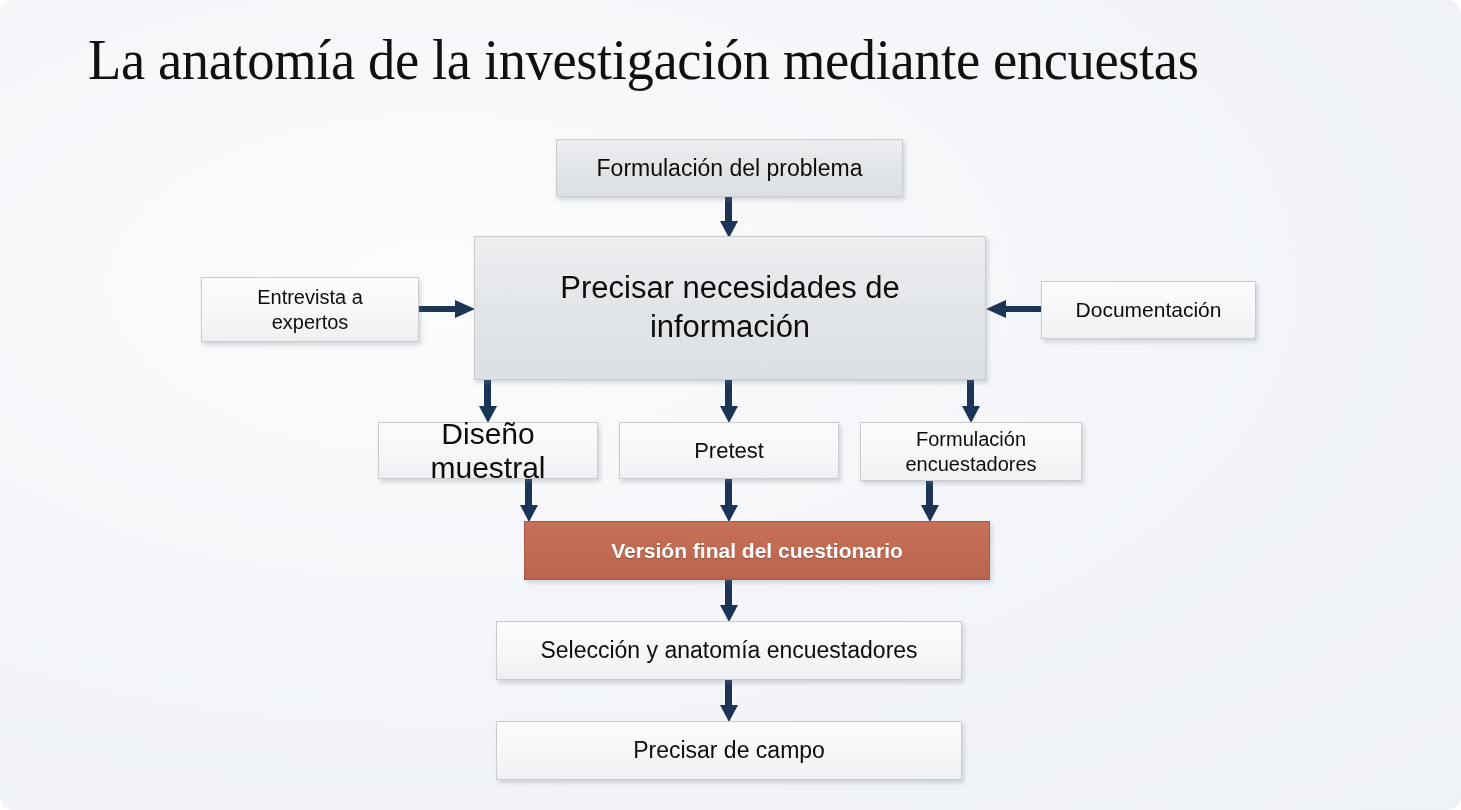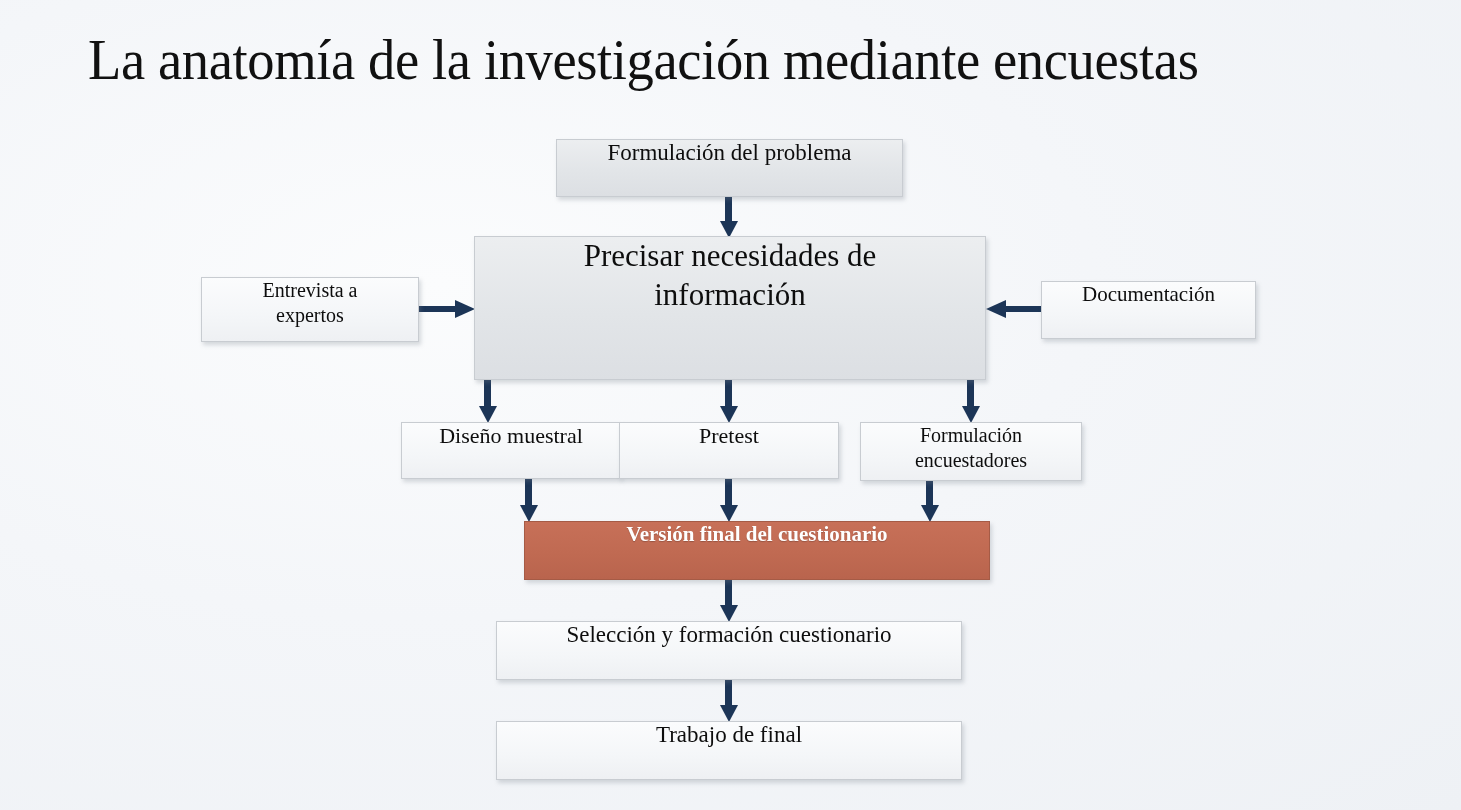--- a/index.html
+++ b/index.html
@@ -8,20 +8,21 @@
     background: #ffffff;
   }
   #slide {
     position: relative;
     width: 1461px;
     height: 810px;
     overflow: hidden;
     background:
       radial-gradient(ellipse at 30% 35%, #fbfcfd 0%, #f4f6f9 45%, #eef1f5 100%);
     font-family: "Liberation Sans", sans-serif;
+    border-radius: 14px;
   }
 
   
   #title {
     position: absolute;
     left: 88px;
     top: 28px;
     width: 1300px;
     font-family: "Liberation Serif", serif;
     font-size: 58px;
@@ -31,26 +32,26 @@
     white-space: nowrap;
     transform: scaleX(0.94);
     transform-origin: left top;
   }
 
   
   .node {
     position: absolute;
     box-sizing: border-box;
     display: flex;
+    align-items: center;
     justify-content: center;
     text-align: center;
     color: #0d0d0d;
     border: 1px solid #c8ccd1;
     box-shadow: 2px 3px 4px rgba(120,130,140,0.28);
-    font-family: Liberation Serif, serif;
   }
   .node .label {
     display: block;
     width: 100%;
     padding: 0 10px;
     box-sizing: border-box;
   }
 
   .n-grey {
     background: linear-gradient(to bottom, #eceef0 0%, #e2e5e8 55%, #dcdfe3 100%);
@@ -64,21 +65,21 @@
     color: #ffffff;
     font-weight: bold;
     text-shadow: 0 1px 1px rgba(0,0,0,0.22);
   }
 
   
   #node-formulacion      { left: 556px; top: 139px;  width: 347px; height: 58px;  font-size: 23px; }
   #node-precisar         { left: 474px; top: 236px;  width: 512px; height: 144px; font-size: 31px; line-height: 1.25; }
   #node-entrevista       { left: 201px; top: 277px;  width: 218px; height: 65px;  font-size: 20px; line-height: 1.25; }
   #node-documentacion    { left: 1041px;top: 281px;  width: 215px; height: 58px;  font-size: 21px; }
-  #node-diseno           { left: 378px; top: 422px;  width: 220px; height: 57px;  font-size: 22px; margin-left: 23px; }
+  #node-diseno           { left: 378px; top: 422px;  width: 220px; height: 57px;  font-size: 30px; }
   #node-pretest          { left: 619px; top: 422px;  width: 220px; height: 57px;  font-size: 22px; }
   #node-elaboracion      { left: 860px; top: 422px;  width: 222px; height: 59px;  font-size: 20px; line-height: 1.25; }
   #node-version          { left: 524px; top: 521px;  width: 466px; height: 59px;  font-size: 21px; }
   #node-seleccion        { left: 496px; top: 621px;  width: 466px; height: 59px;  font-size: 23px; }
   #node-trabajo          { left: 496px; top: 721px;  width: 466px; height: 59px;  font-size: 23px; }
 
   
   .arrow {
     position: absolute;
   }
@@ -203,20 +204,20 @@
       <span>Formulación</span><br>
       <span>encuestadores</span>
     </span>
   </div>
 
   <div id="node-version" class="node n-accent">
     <span class="label">Versión final del cuestionario</span>
   </div>
 
   <div id="node-seleccion" class="node n-white">
-    <span class="label">Selección y formación cuestionario</span>
+    <span class="label">Selección y anatomía encuestadores</span>
   </div>
 
   <div id="node-trabajo" class="node n-white">
-    <span class="label">Trabajo de final</span>
+    <span class="label">Precisar de campo</span>
   </div>
 
 </div>
 
 </body></html>

